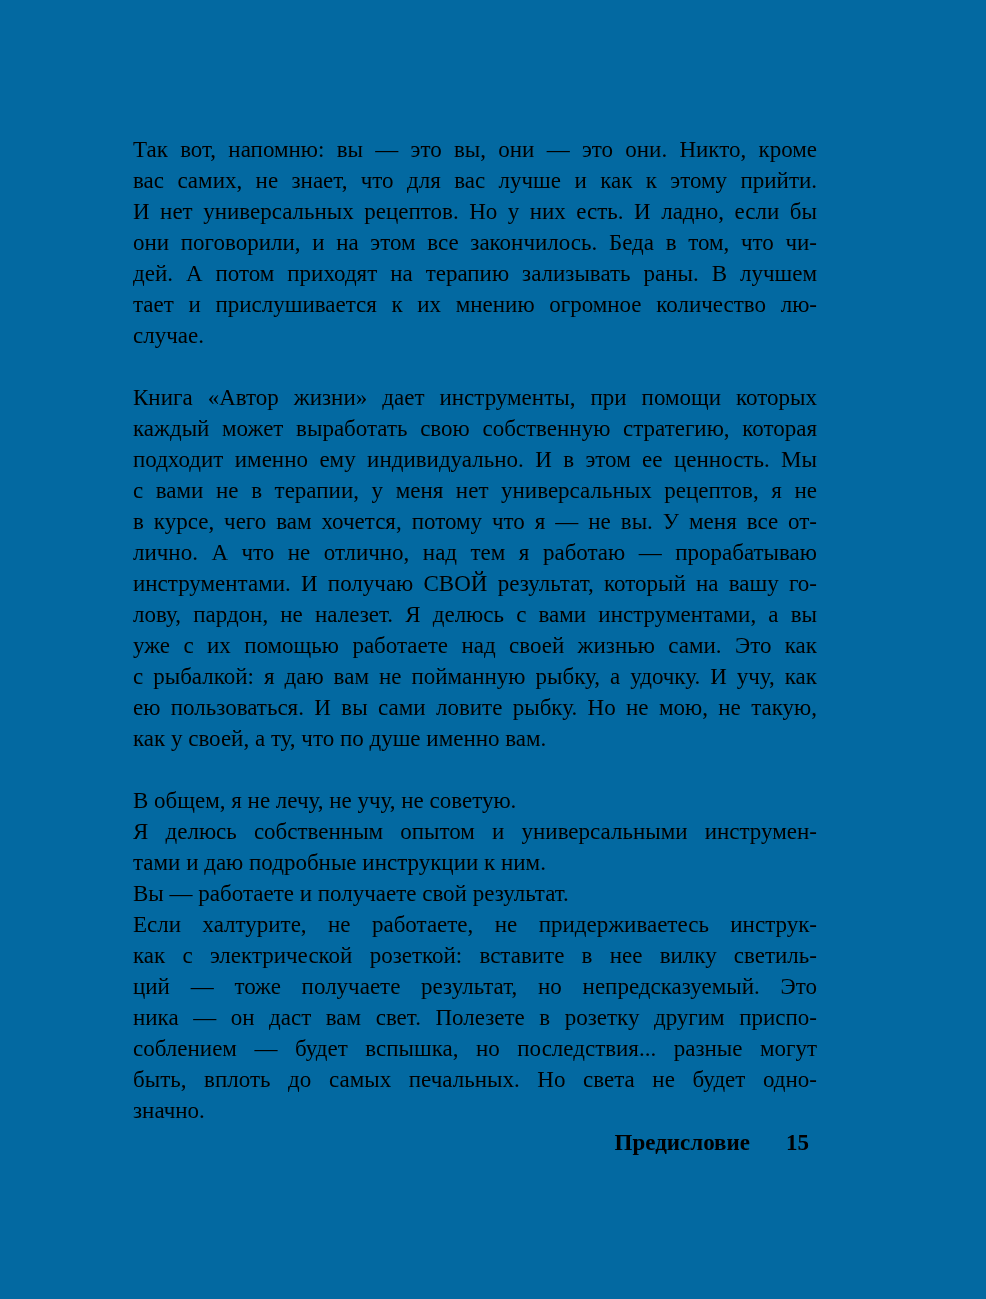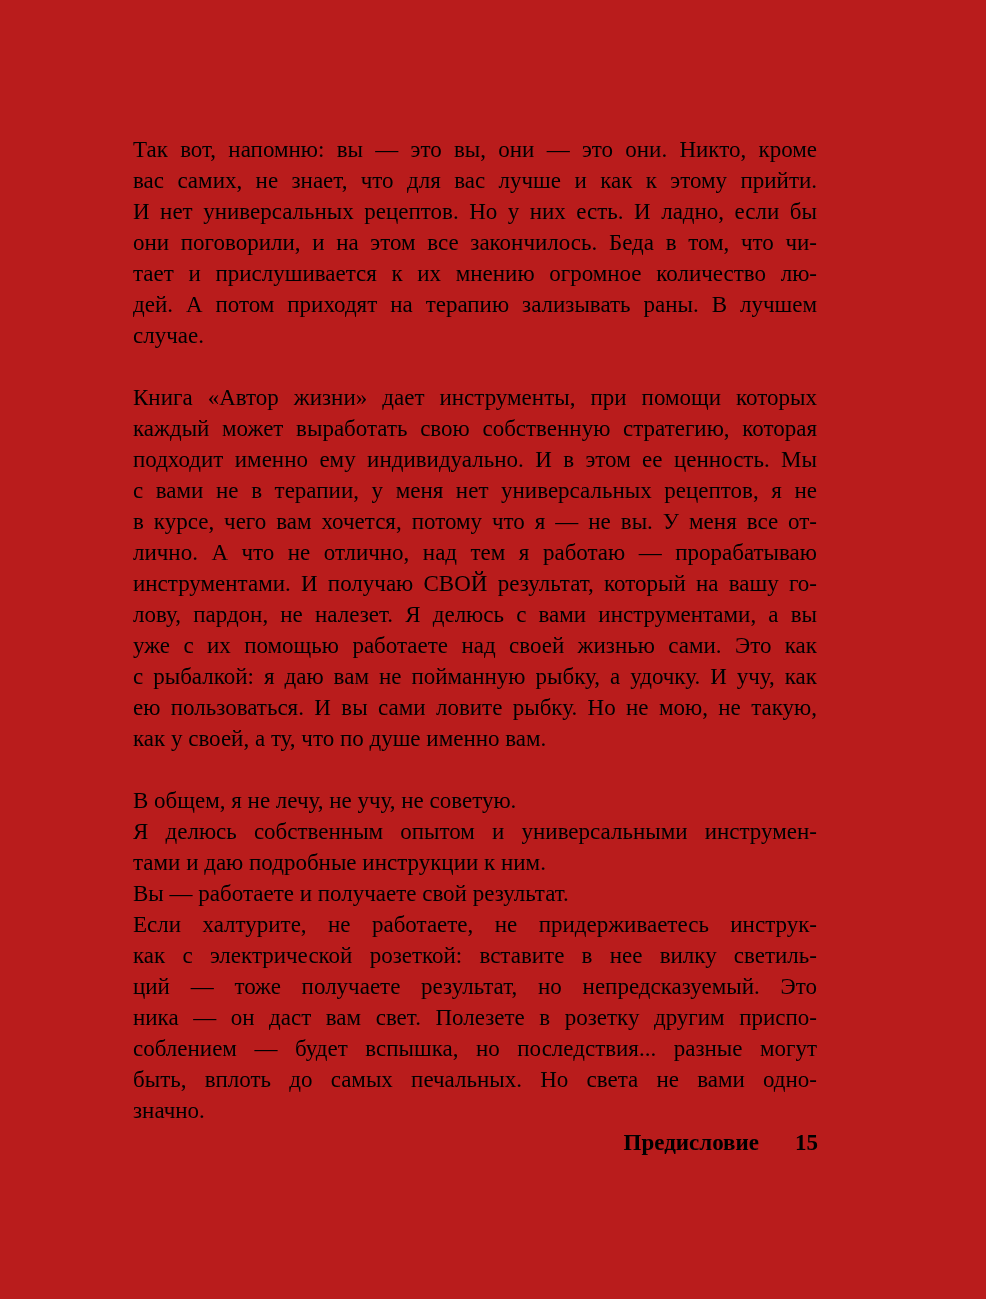--- a/index.html
+++ b/index.html
@@ -4,21 +4,21 @@
 <style>
   html, body {
     margin: 0;
     padding: 0;
     background: #ffffff;
   }
   .page {
     position: relative;
     width: 986px;
     height: 1299px;
-    background: #b91c1c;
+    background: #0369a1;
     overflow: hidden;
     font-family: "Liberation Serif", "DejaVu Serif", serif;
     color: #000000;
   }
   .text-area {
     position: absolute;
     left: 133px;
     top: 134px;
     width: 684px;
     font-size: 23px;
@@ -37,21 +37,21 @@
   }
   .line {
     text-align: justify;
     text-align-last: justify;
   }
   .line.last {
     text-align-last: left;
   }
   .footer {
     position: absolute;
-    left: 134px;
+    left: 125px;
     top: 1130px;
     width: 684px;
     display: flex;
     justify-content: flex-end;
     align-items: baseline;
   }
   .footer-section {
     font-size: 23px;
     font-weight: bold;
   }
@@ -65,22 +65,22 @@
 <body>
 
 <div class="page">
   <div class="text-area">
       <div class="block">
         <div class="paragraph">
           <div class="line">Так вот, напомню: вы — это вы, они — это они. Никто, кроме</div>
           <div class="line">вас самих, не знает, что для вас лучше и как к этому прийти.</div>
           <div class="line">И нет универсальных рецептов. Но у них есть. И ладно, если бы</div>
           <div class="line">они поговорили, и на этом все закончилось. Беда в том, что чи-</div>
+          <div class="line">дей. А потом приходят на терапию зализывать раны. В лучшем</div>
           <div class="line">тает и прислушивается к их мнению огромное количество лю-</div>
-          <div class="line">дей. А потом приходят на терапию зализывать раны. В лучшем</div>
           <div class="line last">случае.</div>
         </div>
       </div>
       <div class="block">
         <div class="paragraph">
           <div class="line">Книга «Автор жизни» дает инструменты, при помощи которых</div>
           <div class="line">каждый может выработать свою собственную стратегию, которая</div>
           <div class="line">подходит именно ему индивидуально. И в этом ее ценность. Мы</div>
           <div class="line">с вами не в терапии, у меня нет универсальных рецептов, я не</div>
           <div class="line">в курсе, чего вам хочется, потому что я — не вы. У меня все от-</div>
@@ -103,21 +103,21 @@
         </div>
         <div class="paragraph">
           <div class="line last">Вы — работаете и получаете свой результат.</div>
         </div>
         <div class="paragraph">
           <div class="line">Если халтурите, не работаете, не придерживаетесь инструк-</div>
           <div class="line">как с электрической розеткой: вставите в нее вилку светиль-</div>
           <div class="line">ций — тоже получаете результат, но непредсказуемый. Это</div>
           <div class="line">ника — он даст вам свет. Полезете в розетку другим приспо-</div>
           <div class="line">соблением — будет вспышка, но последствия... разные могут</div>
-          <div class="line">быть, вплоть до самых печальных. Но света не вами одно-</div>
+          <div class="line">быть, вплоть до самых печальных. Но света не будет одно-</div>
           <div class="line last">значно.</div>
         </div>
       </div>
     </div>
   <div class="footer">
     <span class="footer-section">Предисловие</span>
     <span class="footer-pagenum">15</span>
   </div>
 </div>
 

